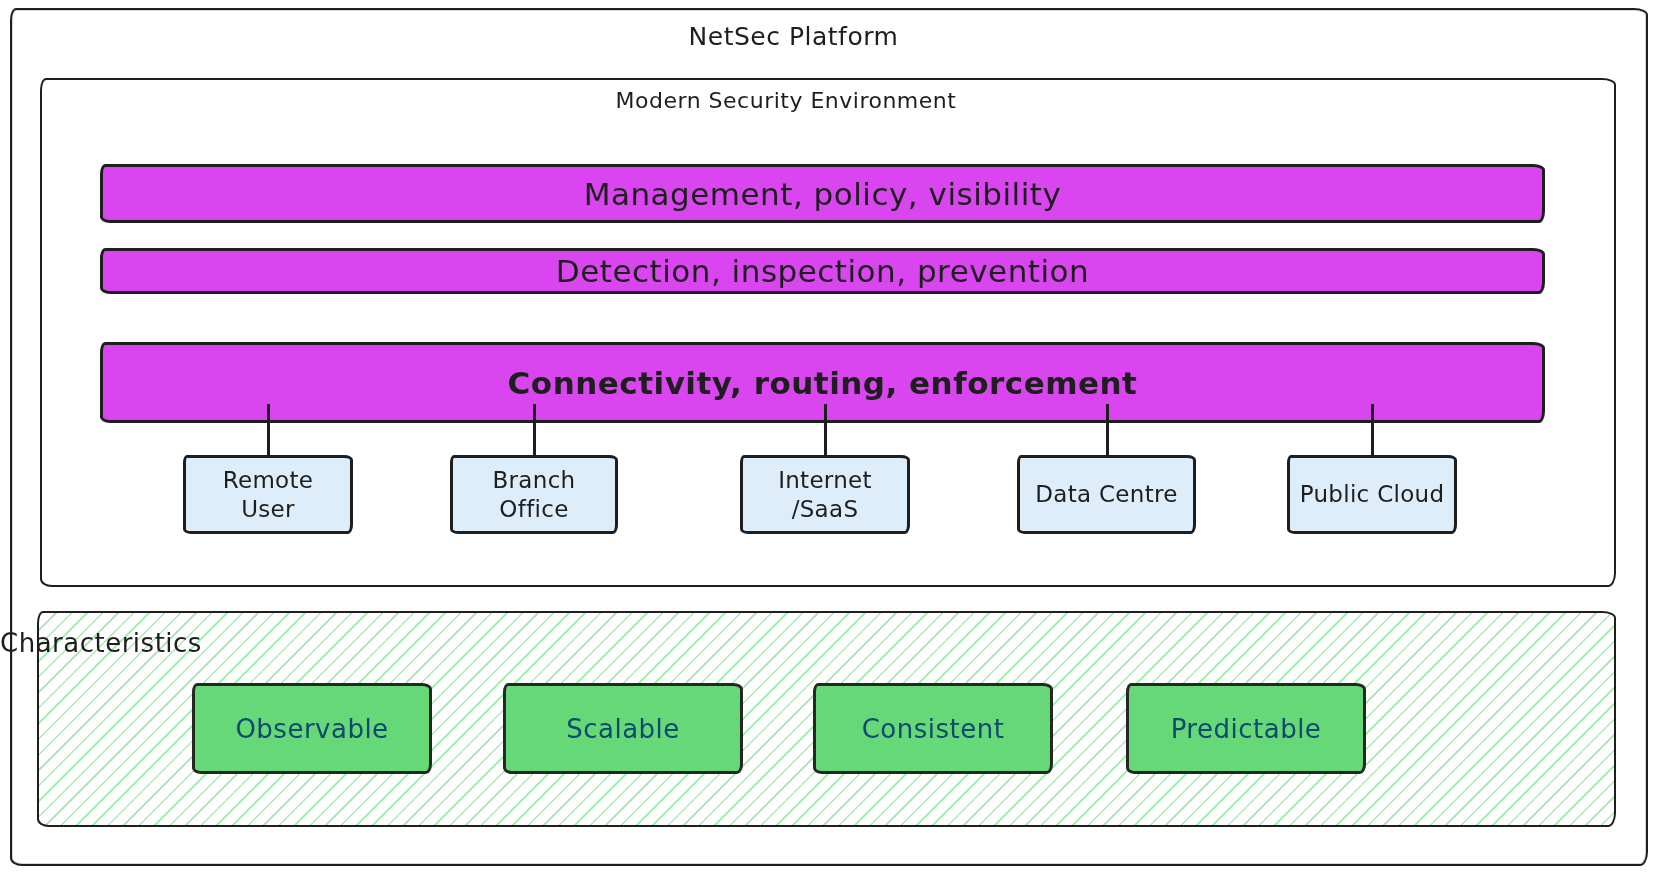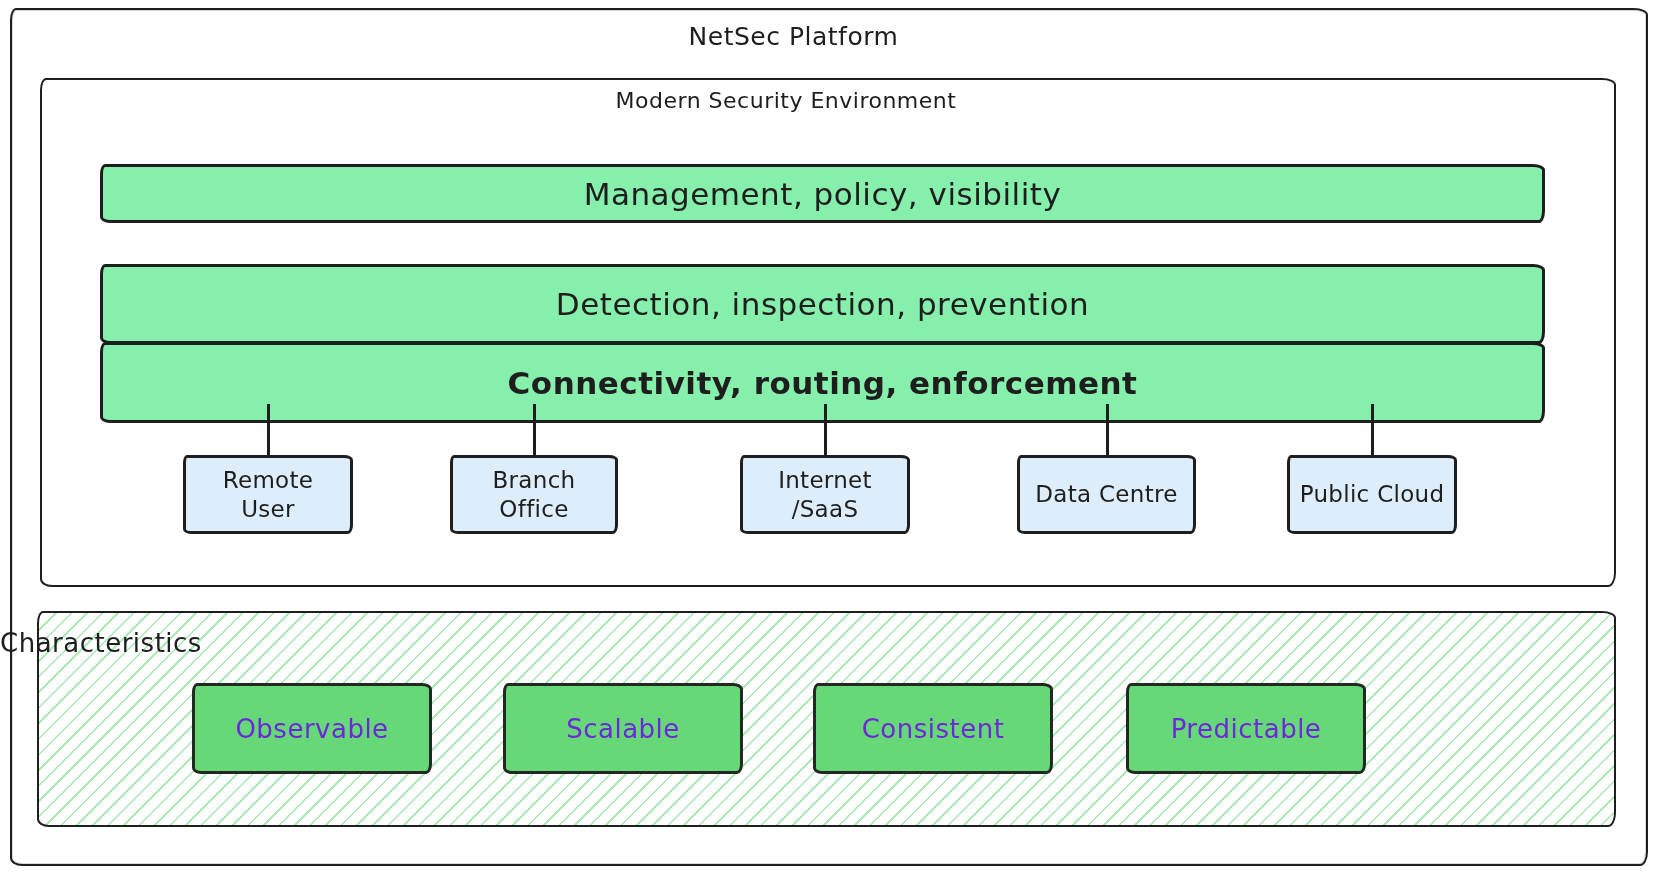--- a/index.html
+++ b/index.html
@@ -46,31 +46,31 @@
     left: 0; right: 85px; top: 88px;
     text-align: center;
     font-size: 22px;
     letter-spacing: 0.5px;
   }
 
   .layer {
     position: absolute;
     left: 100px;
     width: 1445px;
-    background: #86efac;
+    background: #d946ef;
     border: 3px solid #1e1e1e;
     border-radius: 5px 12px 6px 10px / 10px 6px 12px 6px;
     display: flex;
     align-items: center;
     justify-content: center;
     font-size: 31px;
     letter-spacing: 0.5px;
   }
   .layer-1 { top: 164px; height: 59px; }
-  .layer-2 { top: 264px; height: 80px; }
+  .layer-2 { top: 248px; height: 46px; }
   .layer-3 { top: 342px; height: 81px; font-weight: bold; }
 
   .connector {
     position: absolute;
     top: 404px;
     width: 2.5px;
     height: 52px;
     background: #1e1e1e;
   }
 
@@ -115,21 +115,21 @@
     height: 91px;
     width: 240px;
     background: #67d878;
     border: 3px solid #232823;
     border-radius: 5px 10px 6px 9px / 9px 6px 10px 6px;
     display: flex;
     align-items: center;
     justify-content: center;
     font-size: 26px;
     letter-spacing: 0.5px;
-    color: #6d28d9;
+    color: #0c4a6e;
   }
 </style>
 </head>
 <body>
 
 <div class="canvas">
 
   <div class="sketch outer-frame"></div>
   <div class="platform-title">NetSec Platform</div>
 

